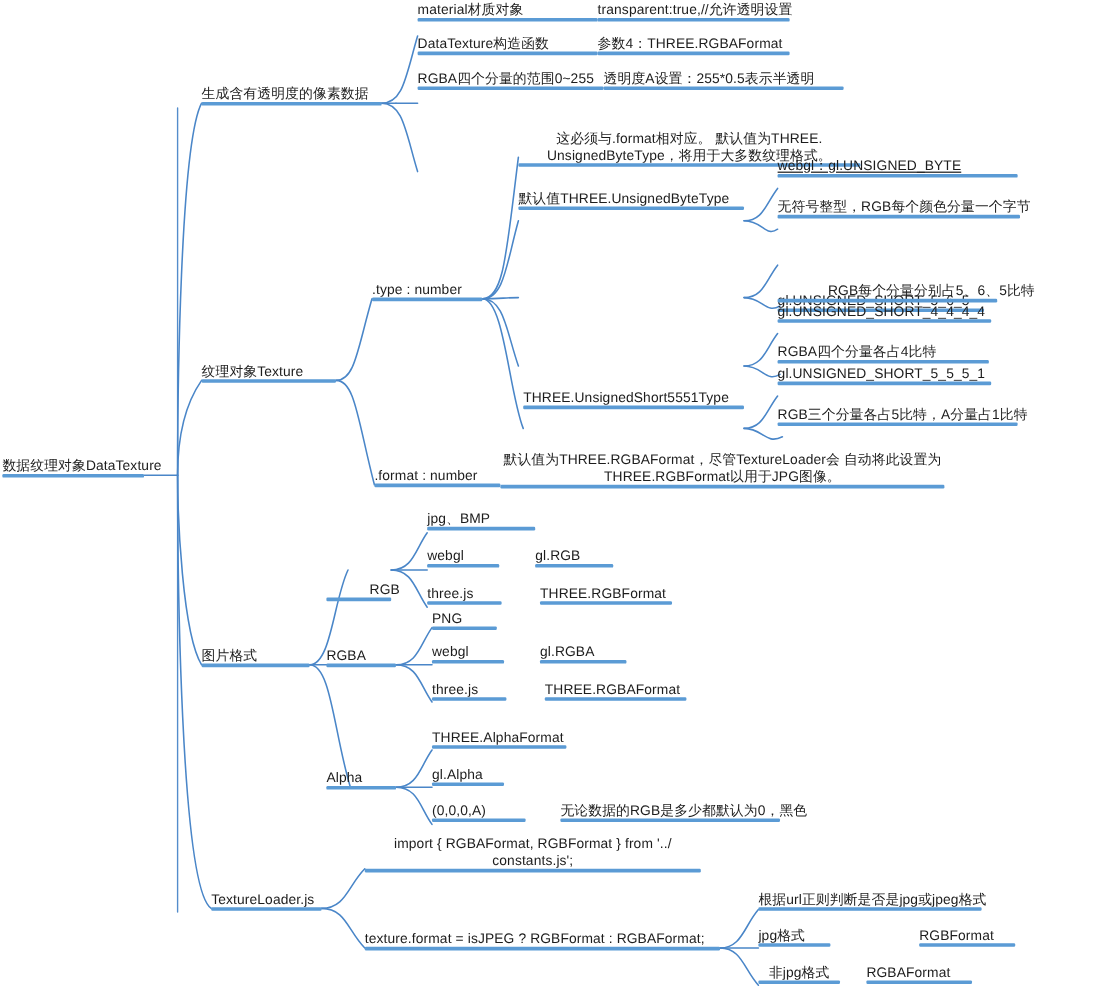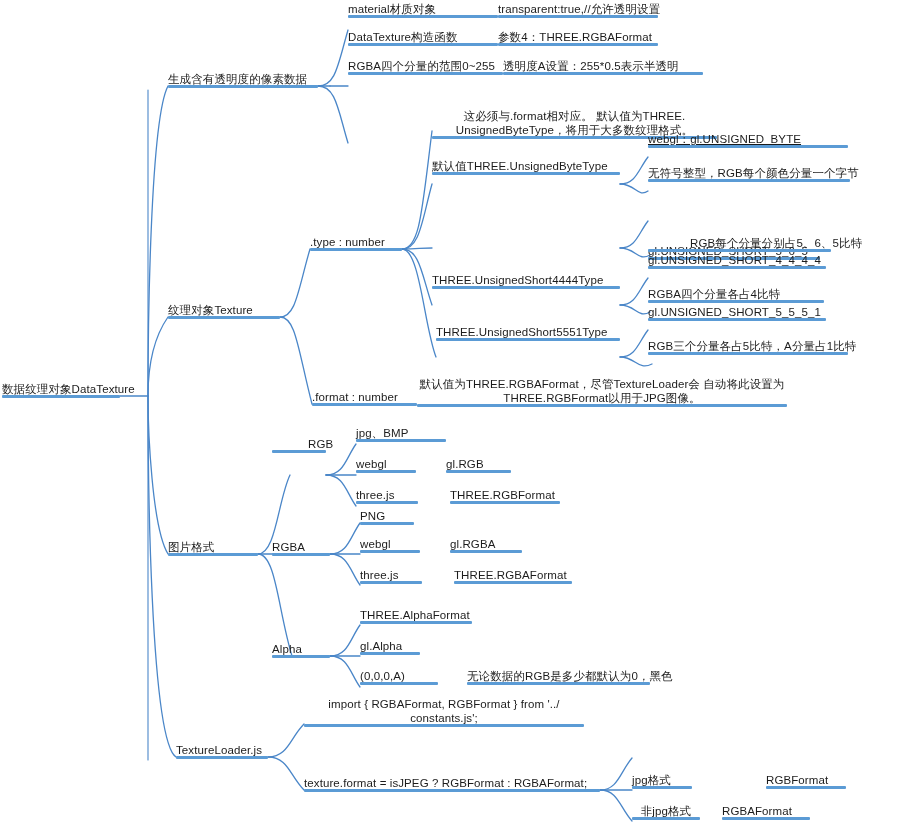--- a/index.html
+++ b/index.html
@@ -185,24 +185,20 @@
 
   <div class="node" style="left:648px; top:195px; width:172px; height:17px;margin-top:48px;">
     <span class="ul" style="width:172px;"></span>
     <span class="txt">gl.UNSIGNED_SHORT_5_6_5</span>
   </div>
   <div class="node" style="left:648px; top:235px; width:183px; height:17px;padding-left:42px;">
     <span class="ul" style="width:183px;"></span>
     <span class="txt">RGB每个分量分别占5、6、5比特</span>
   </div>
 
-  <div class="node" style="left:432px; top:272px; width:188px; height:17px;">
-    <span class="ul" style="width:188px;"></span>
-    <span class="txt">THREE.UnsignedShort4444Type</span>
-  </div>
   <div class="node" style="left:648px; top:252px; width:178px; height:17px;">
     <span class="ul" style="width:178px;"></span>
     <span class="txt">gl.UNSIGNED_SHORT_4_4_4_4</span>
   </div>
   <div class="node" style="left:648px; top:286px; width:176px; height:17px;">
     <span class="ul" style="width:176px;"></span>
     <span class="txt">RGBA四个分量各占4比特</span>
   </div>
 
   <div class="node" style="left:436px; top:324px; width:184px; height:17px;">
@@ -226,21 +222,21 @@
     <span class="ul" style="width:370px;"></span>
     <span class="txt center" style="width:100%;">默认值为THREE.RGBAFormat，尽管TextureLoader会
 自动将此设置为THREE.RGBFormat以用于JPG图像。</span>
   </div>
 
   <div class="node" style="left:168px; top:539px; width:90px; height:17px;">
     <span class="ul" style="width:90px;"></span>
     <span class="txt">图片格式</span>
   </div>
 
-  <div class="node" style="left:272px; top:436px; width:54px; height:17px;padding-left:36px;">
+  <div class="node" style="left:272px; top:484px; width:54px; height:17px;padding-left:36px;">
     <span class="ul" style="width:54px;"></span>
     <span class="txt">RGB</span>
   </div>
   <div class="node" style="left:356px; top:425px; width:90px; height:17px;">
     <span class="ul" style="width:90px;"></span>
     <span class="txt">jpg、BMP</span>
   </div>
   <div class="node" style="left:356px; top:456px; width:60px; height:17px;">
     <span class="ul" style="width:60px;"></span>
     <span class="txt">webgl</span>
@@ -313,20 +309,24 @@
     <span class="ul" style="width:296px;"></span>
     <span class="txt">texture.format = isJPEG ? RGBFormat : RGBAFormat;</span>
   </div>
 
   <div class="node wrap" style="left:304px; top:697px; width:280px; height:30px;">
     <span class="ul" style="width:280px;"></span>
     <span class="txt center" style="width:100%;">import { RGBAFormat, RGBFormat } from '../
 constants.js';</span>
   </div>
 
+  <div class="node" style="left:632px; top:742px; width:186px; height:17px;">
+    <span class="ul" style="width:186px;"></span>
+    <span class="txt">根据url正则判断是否是jpg或jpeg格式</span>
+  </div>
 
   <div class="node" style="left:632px; top:772px; width:60px; height:17px;">
     <span class="ul" style="width:60px;"></span>
     <span class="txt">jpg格式</span>
   </div>
   <div class="node" style="left:742px; top:772px; width:80px; height:17px;margin-left:24px;">
     <span class="ul" style="width:80px;"></span>
     <span class="txt">RGBFormat</span>
   </div>
 

